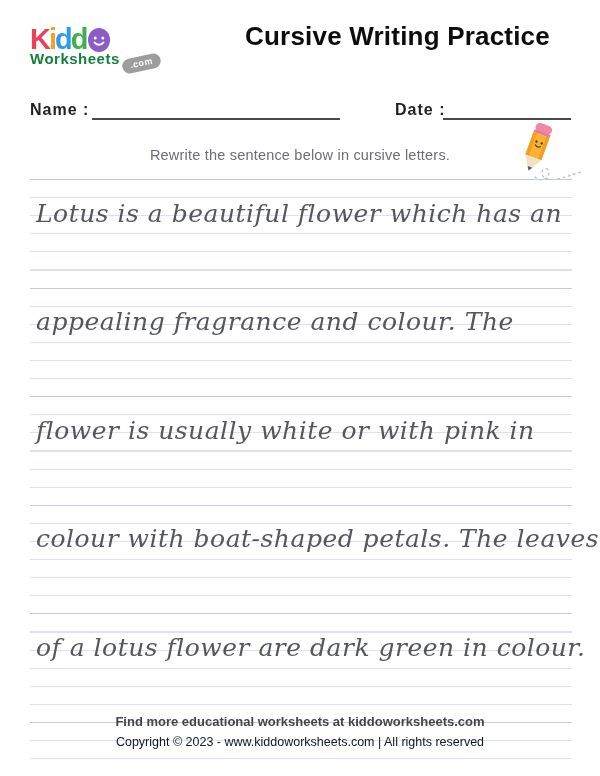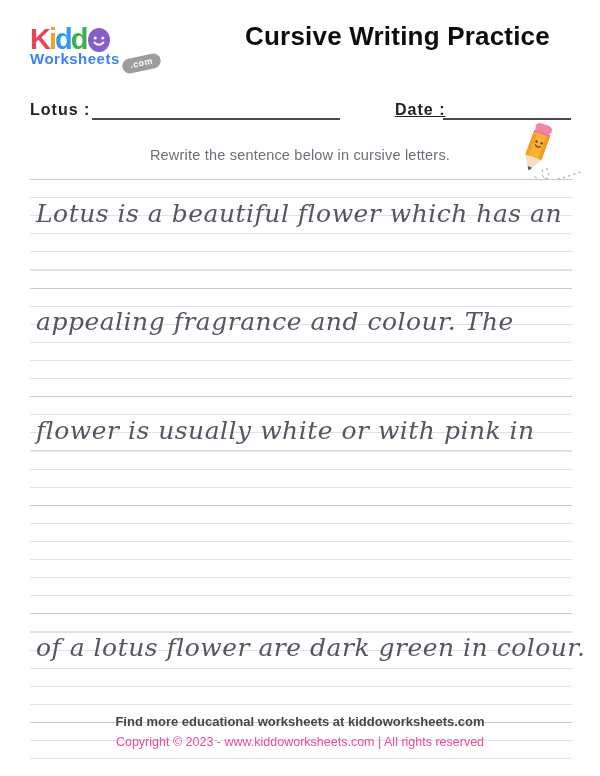--- a/index.html
+++ b/index.html
@@ -34,21 +34,21 @@
     vertical-align: -3px;
     margin-left: 2px;
     position: relative;
   }
   .logo-o svg { position: absolute; left: 0; top: 0; }
   .logo-sub {
     margin-top: -4px;
     font-weight: 700;
     font-size: 15px;
     letter-spacing: 0.5px;
-    color: #3b82f6;
+    color: #15803d;
     text-shadow: 1px 0 0 #fff, -1px 0 0 #fff, 0 1px 0 #fff, 0 -1px 0 #fff;
   }
   .logo-badge {
     position: absolute;
     left: 92px; top: 32px;
     background: #9d9d9d;
     color: #ffffff;
     font-size: 9px;
     font-weight: 700;
     padding: 2px 8px 3px 8px;
@@ -71,21 +71,21 @@
   
   .field-label {
     position: absolute;
     top: 101px;
     font-size: 16px;
     font-weight: 700;
     color: #222222;
     letter-spacing: 1px;
   }
   .name-label { left: 30px; }
-  .date-label { left: 395px; text-decoration: underline; }
+  .date-label { left: 395px; }
   .blank {
     position: absolute;
     top: 101px;
     height: 19px;
     border-bottom: 2px solid #4a4a4a;
     font-size: 14px;
     color: #222;
   }
   .name-blank { left: 92px; width: 248px; }
   .date-blank { left: 443px; width: 128px; }
@@ -135,21 +135,21 @@
     text-align: center;
     font-size: 13px;
     font-weight: 700;
     color: #454545;
   }
   .footer-line2 {
     position: absolute;
     left: 0; top: 735px; width: 600px;
     text-align: center;
     font-size: 12.5px;
-    color: #ec4899;
+    color: #0f172a;
   }
 </style>
 </head>
 <body>
 
 <div class="page">
 
   <div class="logo">
     <div class="logo-word">
       <span class="c0">K</span><span class="c1">i</span><span class="c2">d</span><span class="c3">d</span><span class="logo-o"><svg width="22" height="24" viewBox="0 0 22 24">
@@ -157,21 +157,21 @@
             <circle cx="14.8" cy="10" r="1.5" fill="#ffffff"></circle>
             <path d="M6.5 14.5 Q11 19 15.5 14.5" stroke="#ffffff" stroke-width="1.8" fill="none" stroke-linecap="round"></path>
           </svg></span>
     </div>
     <div class="logo-sub">Worksheets</div>
     <div class="logo-badge">.com</div>
   </div>
 
   <div class="title">Cursive Writing Practice</div>
 
-  <div class="field-label name-label">Lotus :</div>
+  <div class="field-label name-label">Name :</div>
   <div class="blank name-blank"></div>
   <div class="field-label date-label">Date :</div>
   <div class="blank date-blank"></div>
 
   <div class="instruction">Rewrite the sentence below in cursive letters.</div>
 
   <div class="pencil">
     <svg width="82" height="62" viewBox="0 0 82 62">
       <g transform="translate(24,0) rotate(20 8 24)">
         <rect x="0" y="1" width="17" height="9" rx="4.5" fill="#ef87a5"></rect>
@@ -186,19 +186,20 @@
         <polygon points="6,46 11,46 8.5,50" fill="#585a66"></polygon>
       </g>
       <path d="M30 55 C 36 60, 43 58, 44 51 C 44.5 46, 38 45, 37 50 C 36 56, 44 59, 53 57 C 62 55, 68 52, 76 50" fill="none" stroke="#b6bdd2" stroke-width="1.4" stroke-linecap="round" stroke-dasharray="1.5 4"></path>
     </svg>
   </div>
 
   <div class="ruled-area">
     <div class="cursive-line s0">Lotus is a beautiful flower which has an</div>
     <div class="cursive-line s1">appealing fragrance and colour. The</div>
     <div class="cursive-line s2">flower is usually white or with pink in</div>
+    <div class="cursive-line s3">colour with boat-shaped petals. The leaves</div>
     <div class="cursive-line s4">of a lotus flower are dark green in colour.</div>
   </div>
 
   <div class="footer-line1">Find more educational worksheets at kiddoworksheets.com</div>
   <div class="footer-line2">Copyright © 2023 - www.kiddoworksheets.com | All rights reserved</div>
 
 </div>
 
 </body></html>

